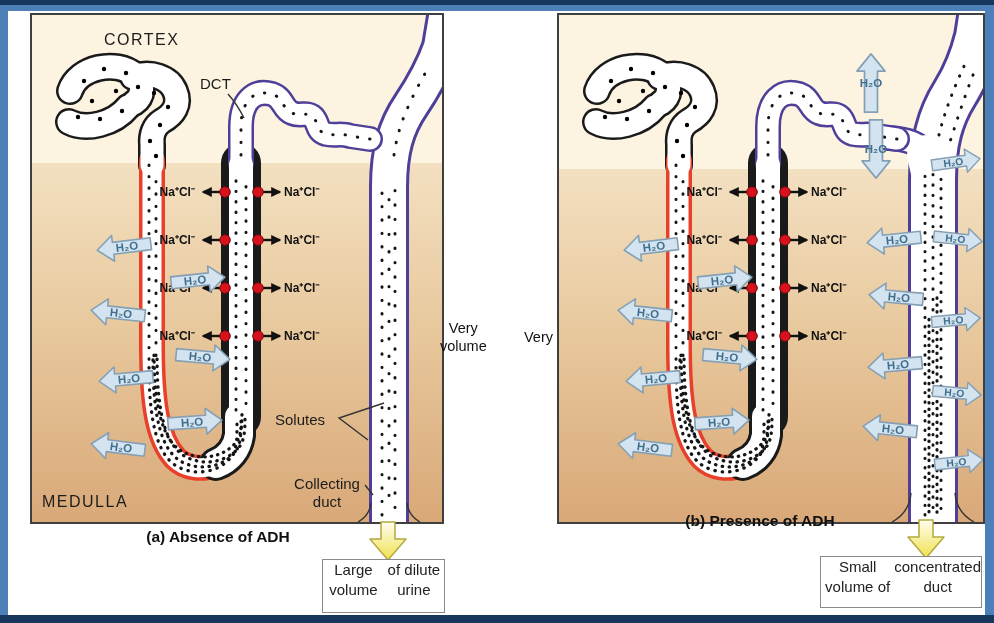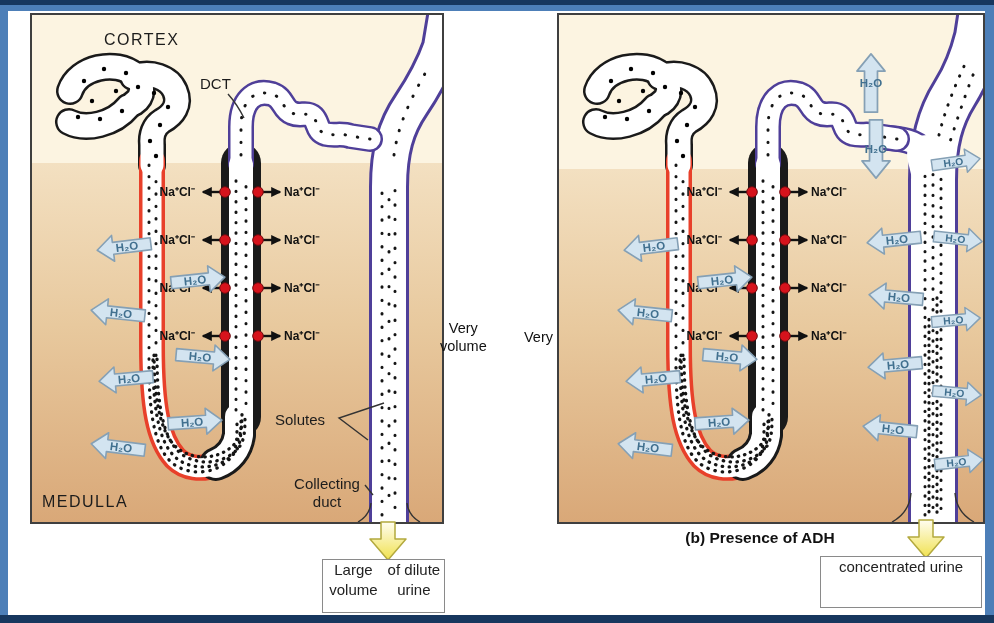--- a/index.html
+++ b/index.html
@@ -8,21 +8,21 @@
   .edge{position:absolute;left:0;width:100%;background:#17375e;}
   .edge.top{top:0;height:5px;}
   .edge.bot{bottom:0;height:8px;}
   .canvas{position:absolute;left:8px;top:11px;right:9px;bottom:8px;background:#ffffff;}
   .panel{position:absolute;border:2px solid #3f3f3f;box-sizing:content-box;background:#fcf4e1;}
   .panel svg{display:block;}
   .panel-a{left:30px;top:13px;width:410px;height:507px;}
   .panel-b{left:557px;top:13px;width:424px;height:507px;}
   .caption{position:absolute;font-size:15.5px;font-weight:700;color:#111;text-align:center;}
   .caption-a{left:30px;top:528px;width:376px;}
-  .caption-b{left:540px;top:529px;width:440px;}
+  .caption-b{left:540px;top:512px;width:440px;}
   .scale-col{position:absolute;left:440px;top:158px;width:118px;height:360px;
              display:flex;align-items:center;}
   .scale-txt{font-size:14.5px;color:#111;text-align:center;line-height:1.22;}
   .urine-arrow{position:absolute;}
   .urine-box{position:absolute;background:#fff;border:1.5px solid #8a8a8a;color:#222;
              font-size:15px;line-height:1.3;text-align:center;display:flex;flex-direction:row;
              justify-content:center;}
   .box-a{left:322px;top:559px;width:121px;height:52px;}
   .box-b{left:820px;top:556px;width:160px;height:50px;}
   
@@ -228,28 +228,30 @@
     <svg width="116" height="268">
       <line x1="58" y1="14" x2="58" y2="254" stroke="#111" stroke-width="2.6"></line>
       <polygon points="58,2 51,19 65,19" fill="#111"></polygon>
       <polygon points="58,266 51,249 65,249" fill="#111"></polygon>
     </svg>
     <div class="scale-txt" style="width:140px">
       <div>Very</div>
     </div>
   </div>
 
+  <div class="caption caption-a">(a) Absence of ADH</div>
   <div class="caption caption-b">(b) Presence of ADH</div>
 
   <svg class="urine-arrow" style="left:369px;top:521px" width="38" height="40">
     <polygon points="12,1 26,1 26,18 37,18 19,39 1,18 12,18" fill="url(#urGrad)" stroke="#b3a93e" stroke-width="1.5" stroke-linejoin="round"></polygon>
   </svg>
   <svg class="urine-arrow" style="left:907px;top:519px" width="38" height="40">
     <polygon points="12,1 26,1 26,18 37,18 19,39 1,18 12,18" fill="url(#urGrad)" stroke="#b3a93e" stroke-width="1.5" stroke-linejoin="round"></polygon>
   </svg>
   <div class="urine-box box-a">
     <div>Large volume</div>
     <div>of dilute urine</div>
   </div>
   <div class="urine-box box-b">
-    <div>concentrated urine</div>
+    <div>Small volume of</div>
+    <div>concentrated duct</div>
   </div>
 </div>
 
 </body></html>

